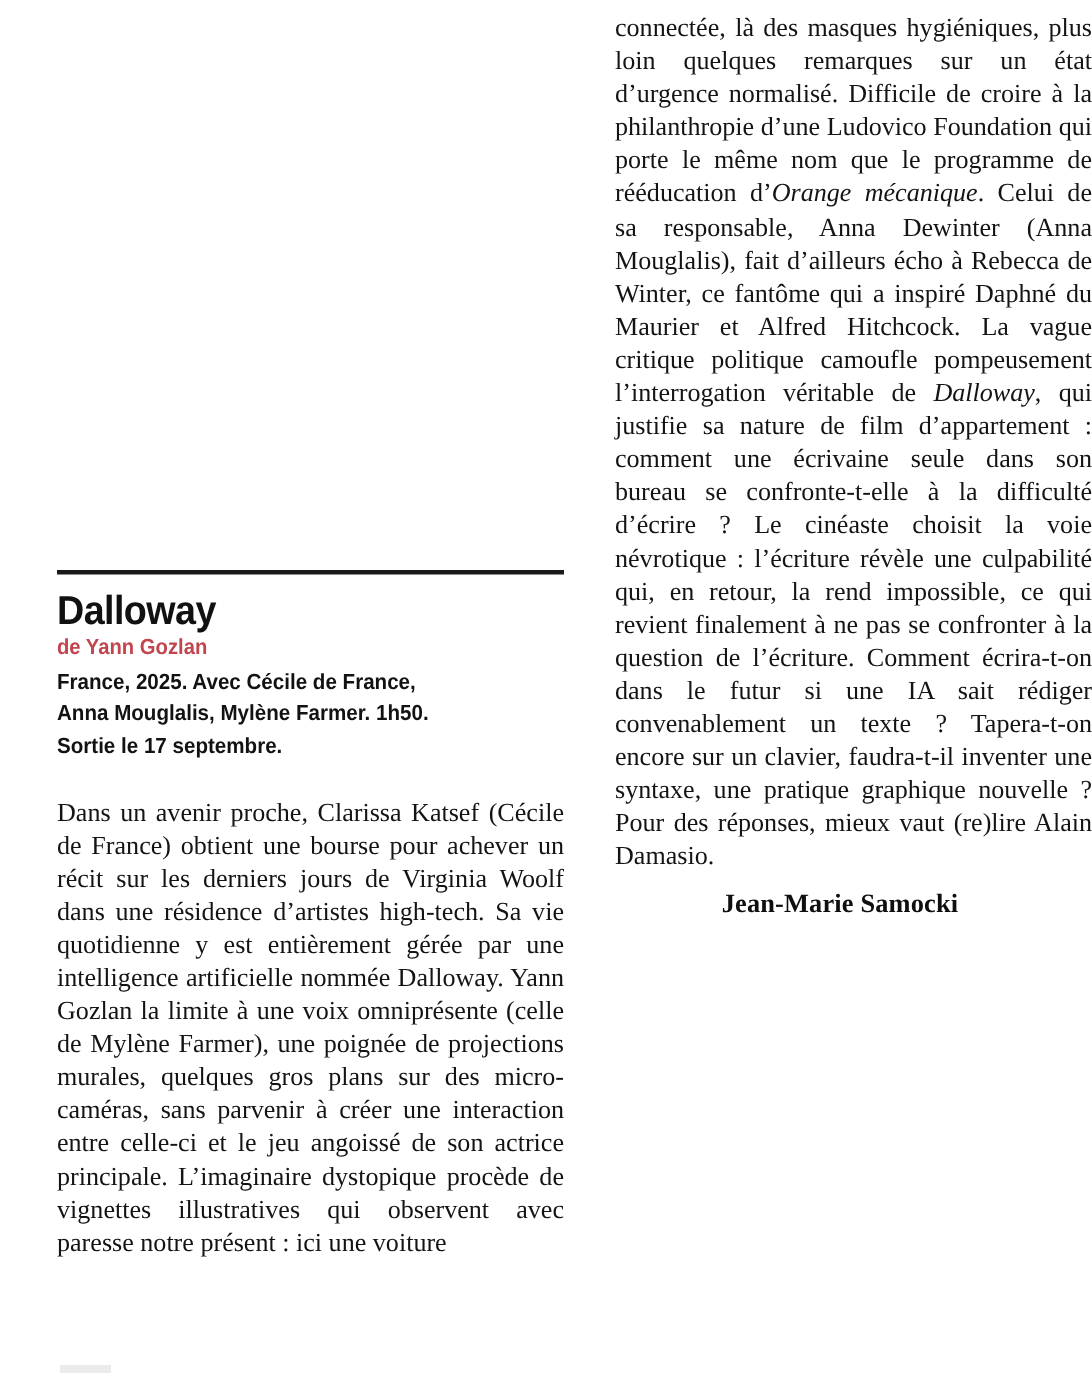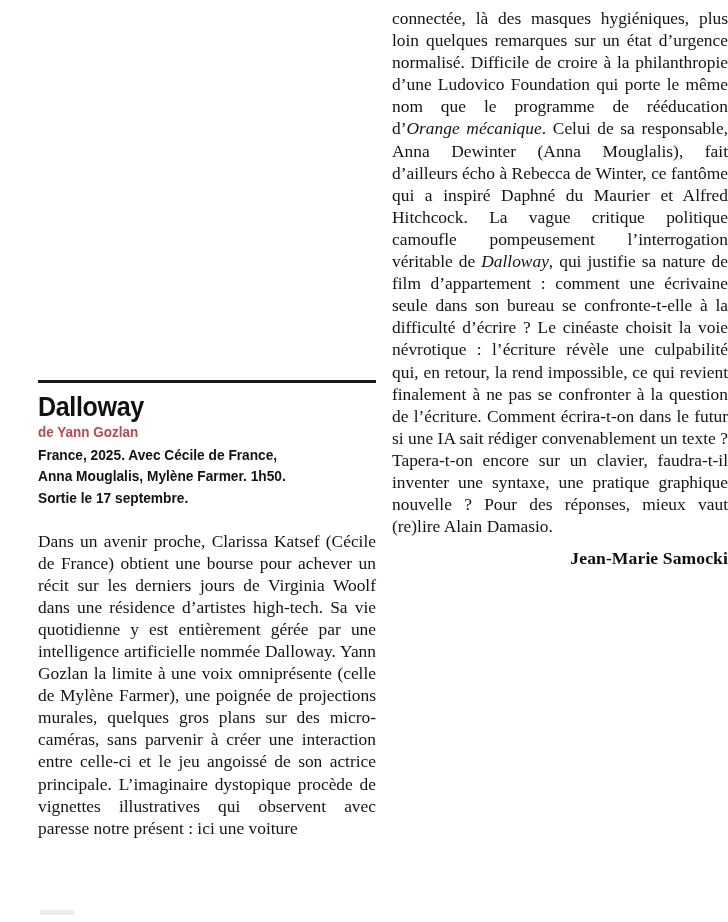--- a/index.html
+++ b/index.html
@@ -91,30 +91,31 @@
     text-justify: inter-word;
     color: #141414;
     margin: 0;
     hyphens: manual;
   }
 
   .body-copy.first { margin-top: 20px; }
 
   .col-right .body-copy {
     padding-top: 7px;
+    margin-left: 18px;
   }
 
   .body-copy i, .body-copy em { font-style: italic; }
 
   .byline {
     font-family: "Liberation Serif", "DejaVu Serif", serif;
     font-weight: 700;
     font-size: 17.6px;
     line-height: 22px;
-    text-align: right;
+    text-align: center;
     margin: 10px 0 0 0;
     color: #0f0f0f;
     letter-spacing: 0.1px;
   }
 
   
   .folio-artifact {
     position: absolute;
     left: 40px;
     bottom: 0;

